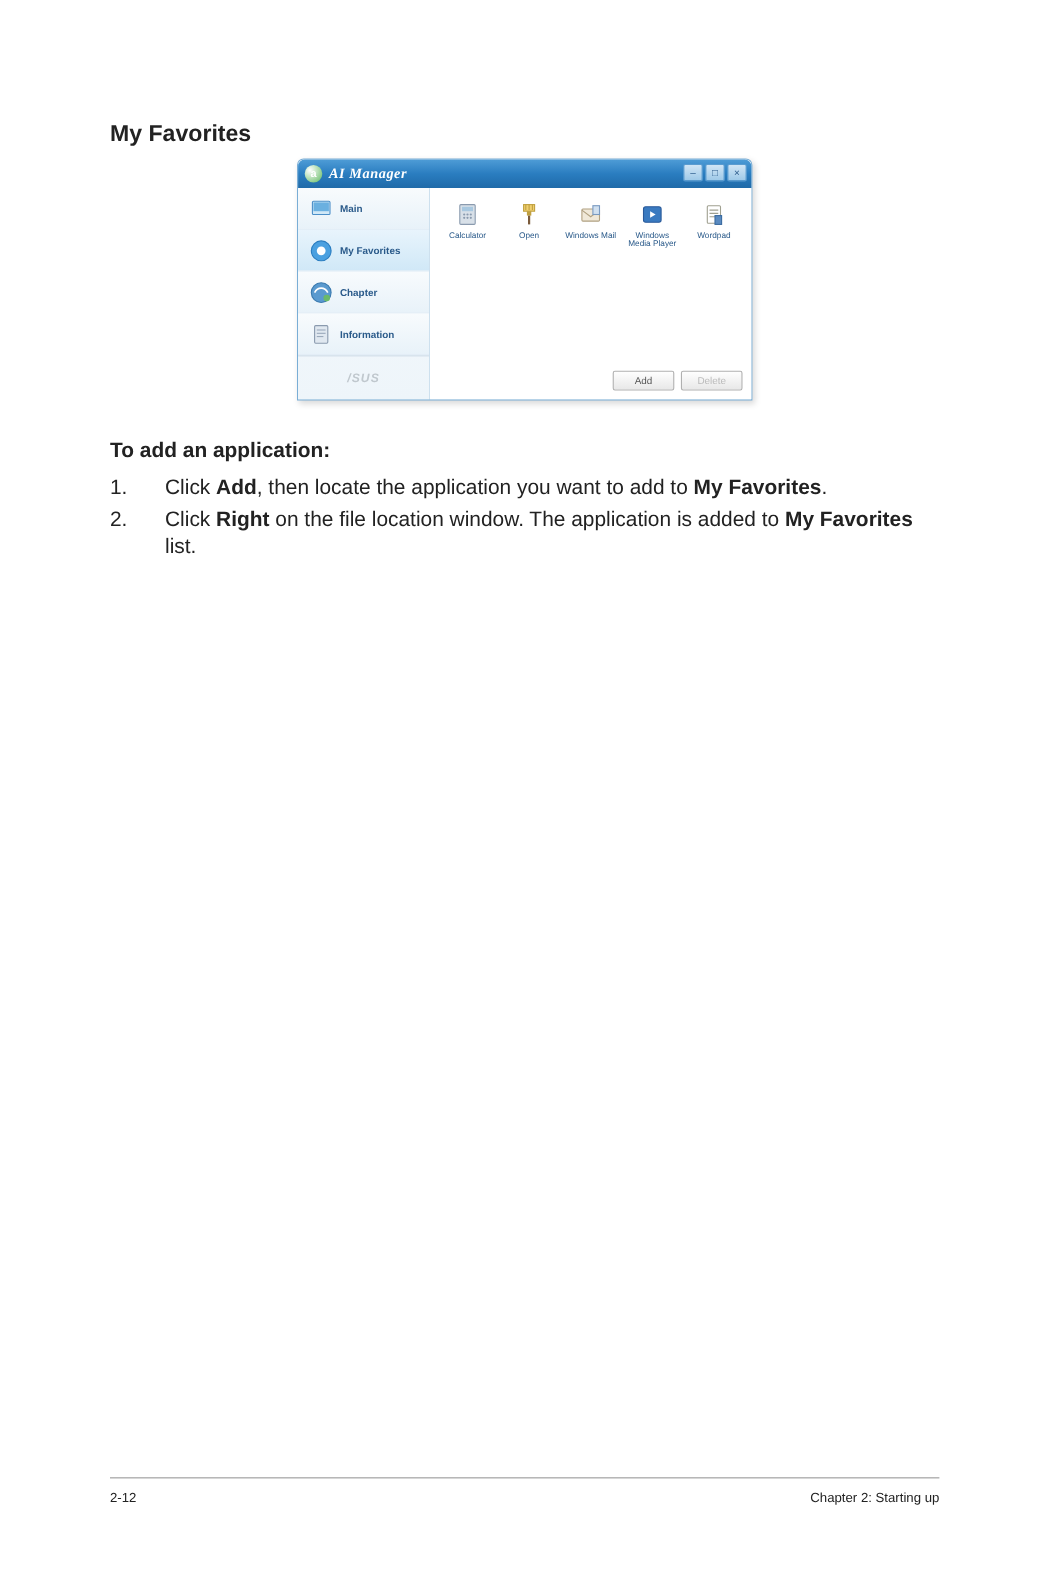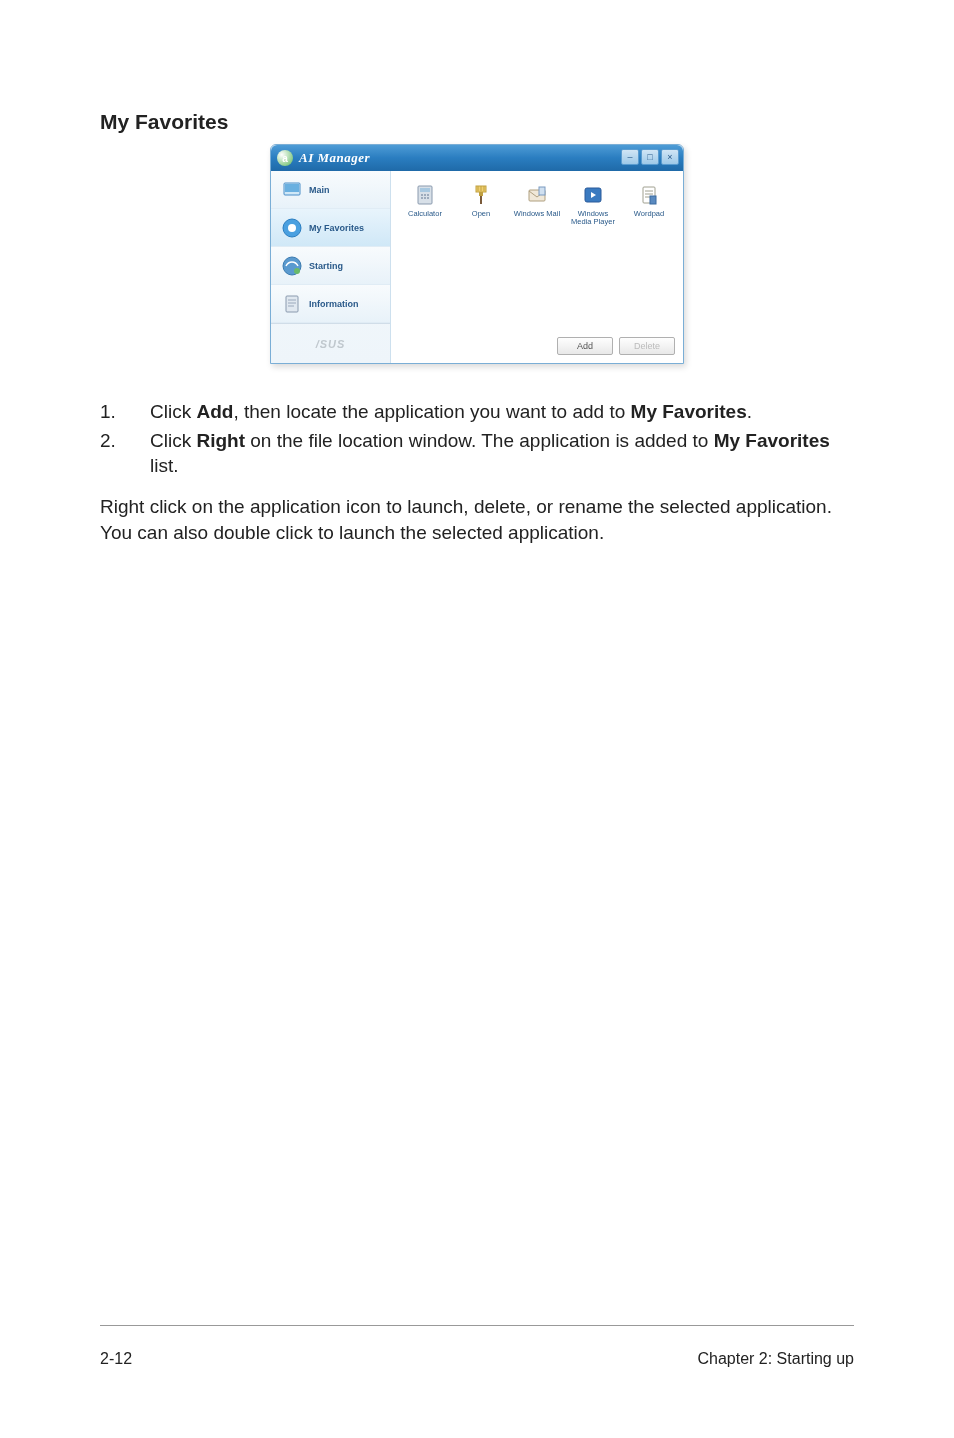--- a/index.html
+++ b/index.html
@@ -225,24 +225,24 @@
       font-size: 19px;
       line-height: 1.35;
       color: #222;
     }
     .footer {
       position: absolute;
       bottom: 70px;
       left: 100px;
       right: 100px;
       border-top: 1px solid #999;
-      padding-top: 24px;
+      padding-top: 10px;
       display: flex;
       justify-content: space-between;
-      font-size: 16px;
+      font-size: 12px;
       color: #222;
     }
   </style>
 </head>
 <body>
 
 <div class="content">
   <h2 class="section-heading">My Favorites</h2>
 
 
@@ -279,21 +279,21 @@
               <span class="sidebar-label">My Favorites</span>
             </div>
             <div class="sidebar-item">
               <div class="sidebar-icon">
                 <svg width="24" height="24" viewBox="0 0 24 24">
                     <circle cx="12" cy="12" r="9" fill="#5a9acf" stroke="#3a7aaf" stroke-width="1"></circle>
                     <path d="M6 12 Q8 8 12 8 Q16 8 18 12" fill="none" stroke="#fff" stroke-width="1.5"></path>
                     <circle cx="17" cy="17" r="3" fill="#6aba6a"></circle>
                   </svg>
               </div>
-              <span class="sidebar-label">Starting</span>
+              <span class="sidebar-label">Chapter</span>
             </div>
             <div class="sidebar-item">
               <div class="sidebar-icon">
                 <svg width="24" height="24" viewBox="0 0 24 24">
                     <rect x="6" y="4" width="12" height="16" rx="1" fill="#e0e8f0" stroke="#8a9aae" stroke-width="1"></rect>
                     <line x1="8" y1="8" x2="16" y2="8" stroke="#8a9aae" stroke-width="0.8"></line>
                     <line x1="8" y1="11" x2="16" y2="11" stroke="#8a9aae" stroke-width="0.8"></line>
                     <line x1="8" y1="14" x2="14" y2="14" stroke="#8a9aae" stroke-width="0.8"></line>
                   </svg>
               </div>
@@ -366,35 +366,35 @@
           </div>
           <div class="panel-buttons">
             <div class="panel-btn">Add</div>
             <div class="panel-btn disabled">Delete</div>
           </div>
         </div>
       </div>
     </div>
   </div>
 
+  <div class="sub-heading">To add an application:</div>
 
   <ol class="ol-list">
     <li class="ol-item">
       <span class="ol-num">1.</span>
       <span class="ol-text">
         <span>Click </span><b>Add</b><span>, then locate the application you want to add to </span><b>My Favorites</b><span>.</span>
       </span>
     </li>
     <li class="ol-item">
       <span class="ol-num">2.</span>
       <span class="ol-text">
         <span>Click </span><b>Right</b><span> on the file location window. The application is added to </span><b>My Favorites</b><span> list.</span>
       </span>
     </li>
   </ol>
 
-  <p class="para-text">Right click on the application icon to launch, delete, or rename the selected application. You can also double click to launch the selected application.</p>
 </div>
 
 <div class="footer">
   <span>2-12</span>
   <span>Chapter 2: Starting up</span>
 </div>
 
 </body></html>

